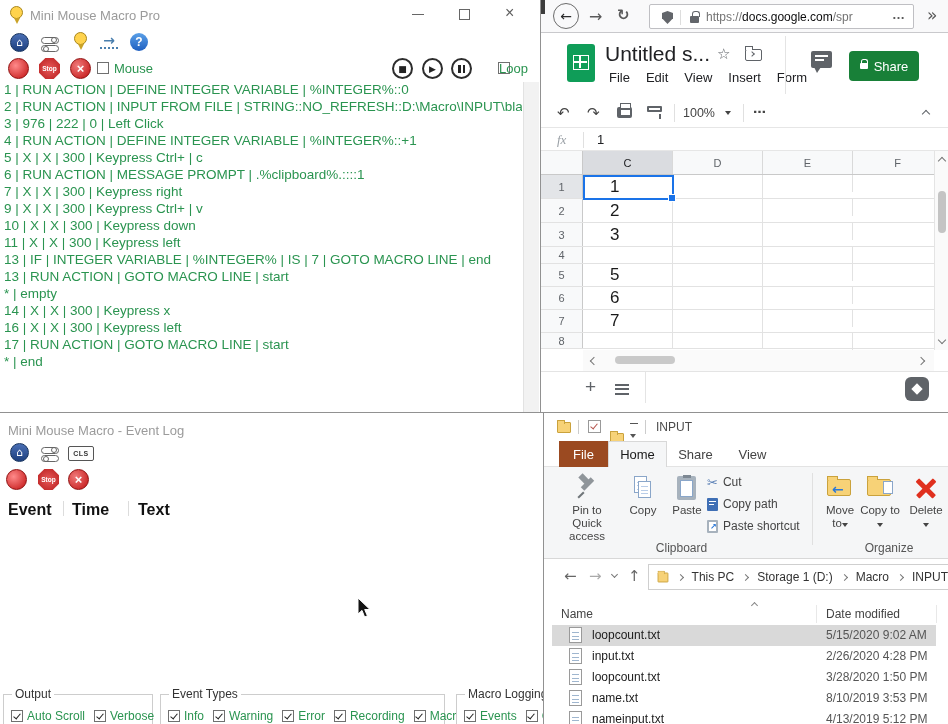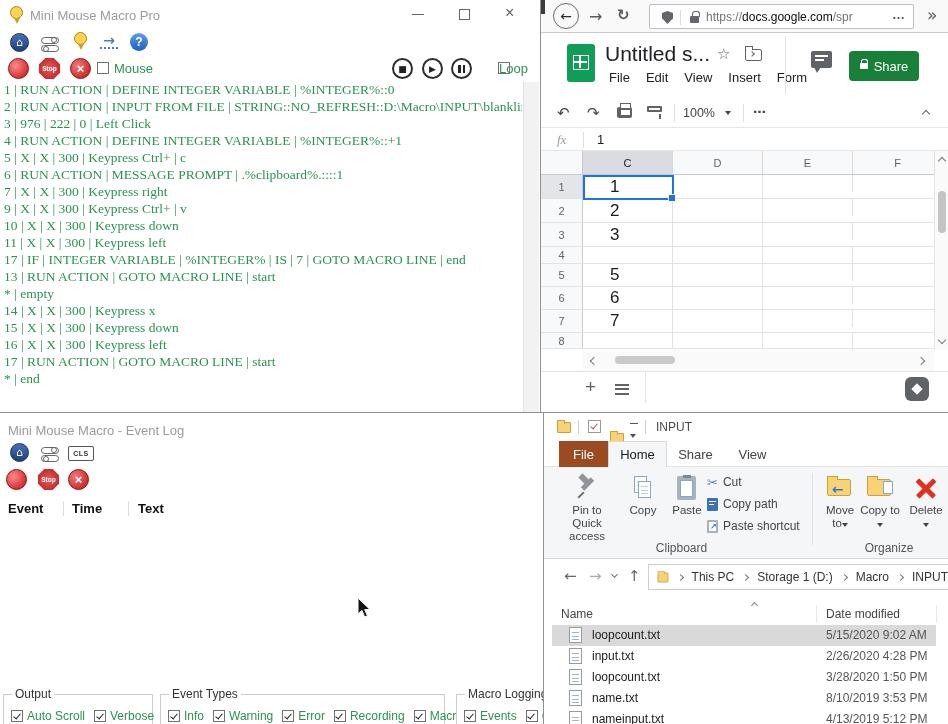--- a/index.html
+++ b/index.html
@@ -25,21 +25,21 @@
 .ic-arr .d{border-bottom:2px dotted #4a7fae;height:3px;width:18px;margin:0 auto}
 .ic-help{width:18px;height:18px;border-radius:50%;background:linear-gradient(#5aa0e8,#1f5fc0);color:#fff;font-weight:bold;font-size:12px;display:flex;align-items:center;justify-content:center}
 .ic-rec{width:21px;height:21px;border-radius:50%;background:radial-gradient(circle at 35% 35%,#ff8a8a,#c01010);border:1px solid #8f0d0d}
 .ic-stopsign{width:21px;height:21px;background:radial-gradient(#e65a5a,#b91c1c);clip-path:polygon(30% 0,70% 0,100% 30%,100% 70%,70% 100%,30% 100%,0 70%,0 30%);color:#fff;font-size:6.5px;font-weight:bold;display:flex;align-items:center;justify-content:center}
 .ic-xcirc{width:21px;height:21px;border-radius:50%;background:radial-gradient(circle at 35% 35%,#f07a7a,#c01010);border:1px solid #8f0d0d;color:#fff;font-weight:bold;font-size:13px;display:flex;align-items:center;justify-content:center;line-height:1}
 .ic-play{width:21px;height:21px;border-radius:50%;border:2px solid #2d2d2d;background:#fff;display:flex;align-items:center;justify-content:center;font-size:9px;color:#222;font-family:"DejaVu Sans",sans-serif}
 .pause-b{display:flex;gap:2px}.pause-b i{width:2.5px;height:8px;background:#222}
 .cb{width:12px;height:12px;border:1px solid #707070;background:#fff;position:relative;flex:none;display:inline-block}
 .tick{position:absolute;left:2.5px;top:0.5px;width:4px;height:7px;border-right:1.8px solid #222;border-bottom:1.8px solid #222;transform:rotate(40deg)}
 .grn{color:#2a9450}
-.mm-lines{position:absolute;left:4px;top:82px;width:518px;font-family:Liberation Serif, serif;font-size:13.5px;color:#2a9450}
+.mm-lines{position:absolute;left:4px;top:82px;width:518px;font-family:Liberation Sans, sans-serif;font-size:13.5px;color:#2a9450}
 .mm-lines div{height:17px;white-space:nowrap;overflow:hidden}
 #mm-scroll{position:absolute;left:523px;top:82px;width:16px;height:330px;background:#f2f2f2;border-left:1px solid #e2e2e2}
 
 #bw{left:541px;top:0;width:407px;height:412px}
 .ff-bar{position:absolute;left:0;top:0;width:407px;height:33px;background:#f9f9fa;border-bottom:1px solid #c9c9cc}
 .ff-back{position:absolute;left:12px;top:3px;width:26px;height:26px;border:1.5px solid #6b6b6b;border-radius:50%;display:flex;align-items:center;justify-content:center;color:#2b2b2b;font-size:14px;font-family:"DejaVu Sans",sans-serif}
 .ff-gly{position:absolute;color:#5a5a5a;font-family:"DejaVu Sans",sans-serif}
 .urlbar{position:absolute;left:108px;top:4px;width:265px;height:25px;background:#fff;border:1px solid #bfbfc3;border-radius:2px}
 .shield{position:absolute;left:12px;top:6px;width:11px;height:13px;background:#63666b;clip-path:polygon(50% 0,100% 15%,100% 55%,50% 100%,0 55%,0 15%)}
 .u-sep{position:absolute;left:30px;top:5px;width:1px;height:15px;background:#ddd}
@@ -98,21 +98,21 @@
 .hthumb{position:absolute;left:32px;top:6px;width:60px;height:8px;background:#c9c9c9;border-radius:4px}
 .sh-bottom{position:absolute;left:0;top:371px;width:407px;height:32px;background:#fff;border-top:1px solid #e4e4e4}
 .hamb i{display:block;width:14px;height:2px;background:#5f6368;margin:2.5px 0}
 .explore{position:absolute;left:364px;top:5px;width:24px;height:24px;background:#5f6368;border-radius:6px;display:flex;align-items:center;justify-content:center}
 .explore i{width:8px;height:8px;background:#fff;transform:rotate(45deg)}
 #bw-notch{position:absolute;left:0;top:0;width:4px;height:14px;background:#3c3c3c}
 
 #el{left:0;top:412px;width:543px;height:312px;border-top:1px solid #919191}
 .el-hd{position:absolute;left:8px;top:10px;font-size:13px;color:#9b9b9b}
 .cls-btn{position:absolute;width:26px;height:15px;border:1px solid #555;border-radius:2px;font-size:7px;font-weight:bold;color:#333;display:flex;align-items:center;justify-content:center;letter-spacing:.5px;background:#fdfdfd}
-.el-col{position:absolute;font-weight:bold;font-size:13px;color:#111}
+.el-col{position:absolute;font-weight:bold;font-size:16px;color:#111}
 .el-sep{position:absolute;width:1px;height:15px;background:#dcdcdc}
 .grp{position:absolute;border:1px solid #cdcdcd;background:#fff;height:46px}
 .grp .lg{position:absolute;top:-8px;left:8px;background:#fff;padding:0 3px;font-size:12px;color:#333}
 .cbrow{display:flex;align-items:center;gap:9px;padding:14px 0 0 7px}
 .cbitem{display:flex;align-items:center;gap:4px;white-space:nowrap}
 .cbl{font-size:12px;color:#2a9450}
 
 #ex{left:543px;top:412px;width:405px;height:312px;border-top:1px solid #919191;border-left:1px solid #919191}
 .folder{width:14px;height:11px;background:#f7d277;border:1px solid #caa23c;border-radius:1px;position:relative}
 .folder:before{content:"";position:absolute;top:-3.5px;left:-1px;width:6px;height:3px;background:#f7d277;border:1px solid #caa23c;border-bottom:none;border-radius:1px 1px 0 0}
@@ -221,25 +221,24 @@
     <div>1 | RUN ACTION | DEFINE INTEGER VARIABLE | %INTEGER%::0</div>
         <div>2 | RUN ACTION | INPUT FROM FILE | STRING::NO_REFRESH::D:\Macro\INPUT\blankline.txt</div>
         <div>3 | 976 | 222 | 0 | Left Click</div>
         <div>4 | RUN ACTION | DEFINE INTEGER VARIABLE | %INTEGER%::+1</div>
         <div>5 | X | X | 300 | Keypress Ctrl+ | c</div>
         <div>6 | RUN ACTION | MESSAGE PROMPT | .%clipboard%.::::1</div>
         <div>7 | X | X | 300 | Keypress right</div>
         <div>9 | X | X | 300 | Keypress Ctrl+ | v</div>
         <div>10 | X | X | 300 | Keypress down</div>
         <div>11 | X | X | 300 | Keypress left</div>
-        <div>17 | IF | INTEGER VARIABLE | %INTEGER% | IS | 7 | GOTO MACRO LINE | end</div>
+        <div>13 | IF | INTEGER VARIABLE | %INTEGER% | IS | 7 | GOTO MACRO LINE | end</div>
         <div>13 | RUN ACTION | GOTO MACRO LINE | start</div>
         <div>* | empty</div>
         <div>14 | X | X | 300 | Keypress x</div>
-        <div>15 | X | X | 300 | Keypress down</div>
         <div>16 | X | X | 300 | Keypress left</div>
         <div>17 | RUN ACTION | GOTO MACRO LINE | start</div>
         <div>* | end</div>
       </div>
     <div id="mm-scroll"></div>
   </div>
 
   <div id="bw" class="win">
     <div class="ff-bar">
       <div class="ff-back">←</div>

